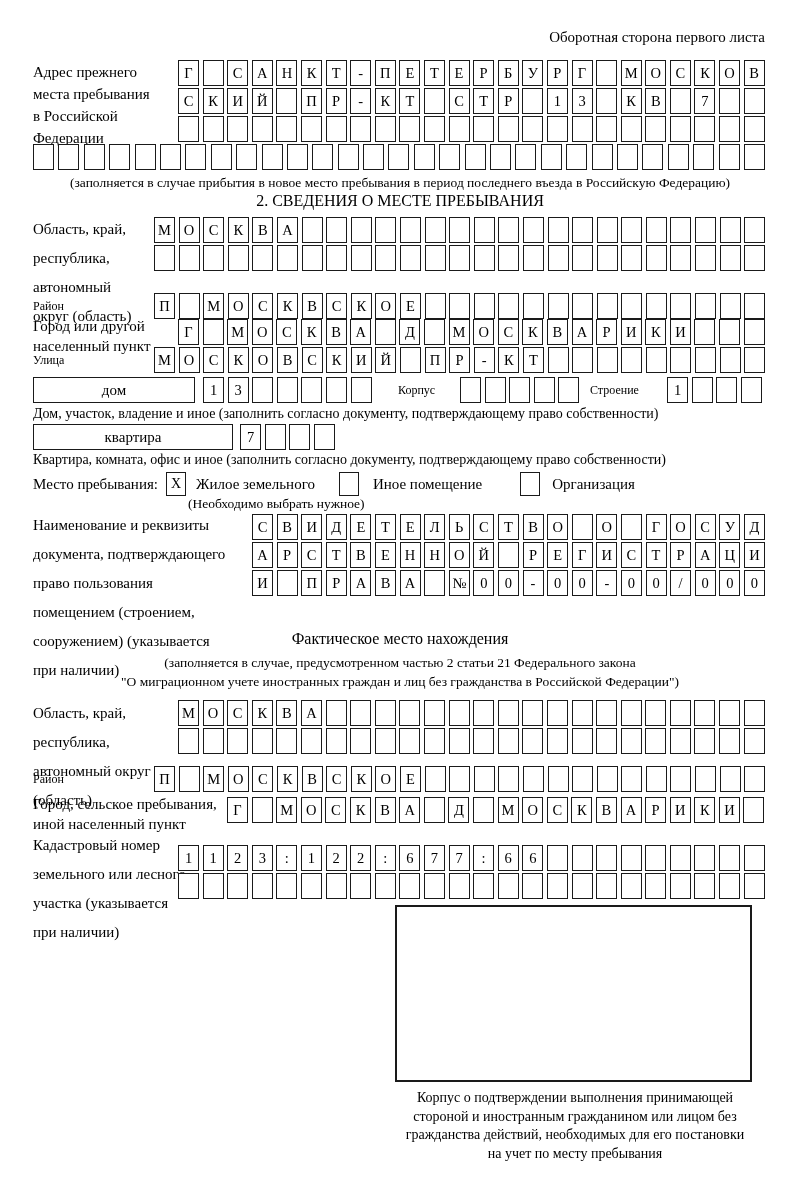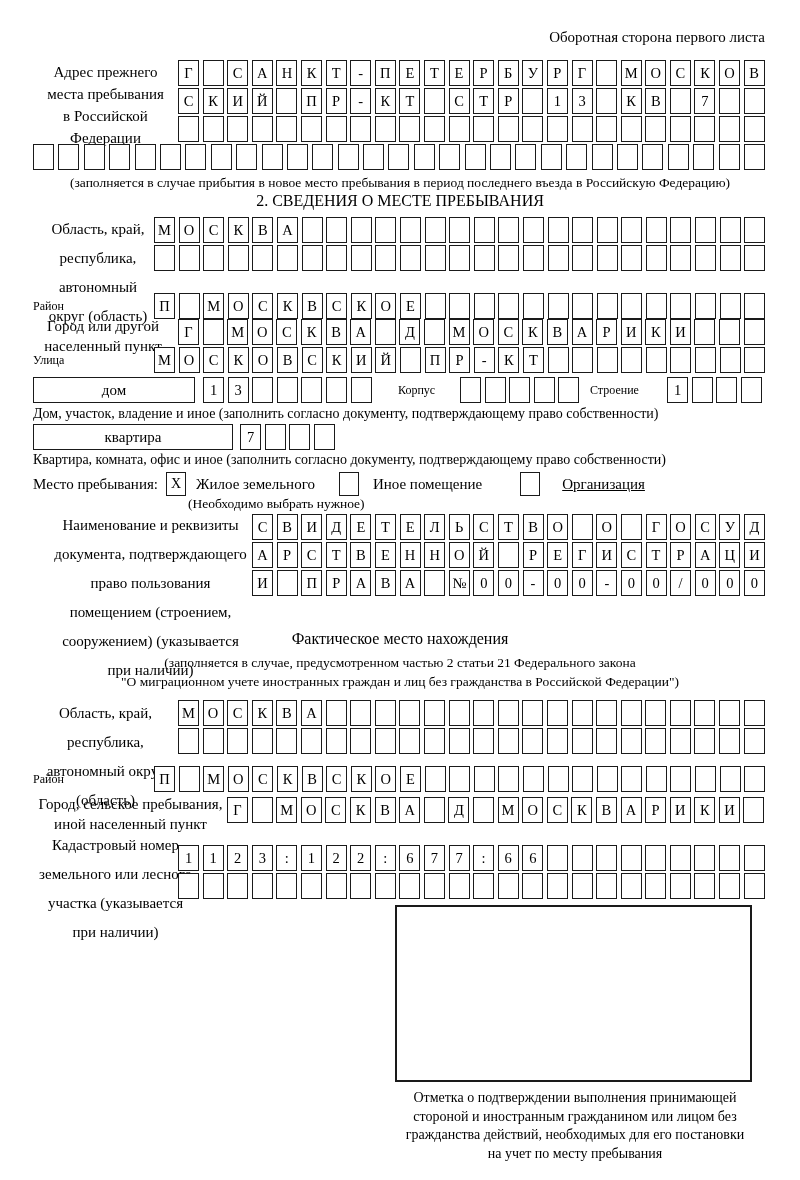--- a/index.html
+++ b/index.html
@@ -1,21 +1,21 @@
 <!DOCTYPE html>
 <html><head>
 <meta charset="utf-8">
 <style>
   html,body{margin:0;padding:0;}
   body{
     width:800px;height:1180px;background:#ffffff;color:#000;
     font-family:"Liberation Serif","DejaVu Serif",serif;
     position:relative;overflow:hidden;
   }
-  .abs{position:absolute;text-align:center;}
+  .abs{position:absolute;}
   .cells{display:flex;gap:3.6px;}
   .cells.wide{gap:4.4px;}
   .cell{
     box-sizing:border-box;width:21px;height:26px;
     border:1.5px solid #1a1a1a;background:#fff;
     display:flex;align-items:center;justify-content:center;
     font-size:14.5px;line-height:1;
   }
   .lbl{font-size:15px;line-height:29px;white-space:pre-line;}
   .lbl.lh20{line-height:20px;}
@@ -343,21 +343,21 @@
   </div>
 <div class="abs caption" style="left:33px;top:452px;">Квартира, комната, офис и иное (заполнить согласно документу, подтверждающему право собственности)</div>
 
 <div class="abs stayrow" style="left:33px;top:472px;">
   <span>Место пребывания:</span>
   <span class="checkbox" style="margin-left:8px;">X</span>
   <span style="margin-left:10px;">Жилое земельного</span>
   <span class="checkbox" style="margin-left:24px;"></span>
   <span style="margin-left:14px;">Иное помещение</span>
   <span class="checkbox" style="margin-left:38px;"></span>
-  <span style="margin-left:22px;text-decoration:underline;">Организация</span>
+  <span style="margin-left:12px;">Организация</span>
 </div>
 <div class="abs smallnote" style="left:188px;top:496px;">(Необходимо выбрать нужное)</div>
 
 <div class="abs lbl" style="left:33px;top:511px;width:235px;">Наименование и реквизиты
 документа, подтверждающего
 право пользования
 помещением (строением,
 сооружением) (указывается
 при наличии)</div>
 <div class="abs cells" style="left:252px;top:514px;">
@@ -598,16 +598,16 @@
     <span class="cell"></span>
     <span class="cell"></span>
     <span class="cell"></span>
     <span class="cell"></span>
     <span class="cell"></span>
     <span class="cell"></span>
     <span class="cell"></span>
   </div>
 
 <div class="abs stamp" style="left:395px;top:905px;"></div>
-<div class="abs stampcap" style="left:380px;top:1089px;">Отметка о подтверждении выполнения принимающей
+<div class="abs stampcap" style="left:380px;top:1089px;">Корпус о подтверждении выполнения принимающей
 стороной и иностранным гражданином или лицом без
 гражданства действий, необходимых для его постановки
 на учет по месту пребывания</div>
 
 </body></html>

